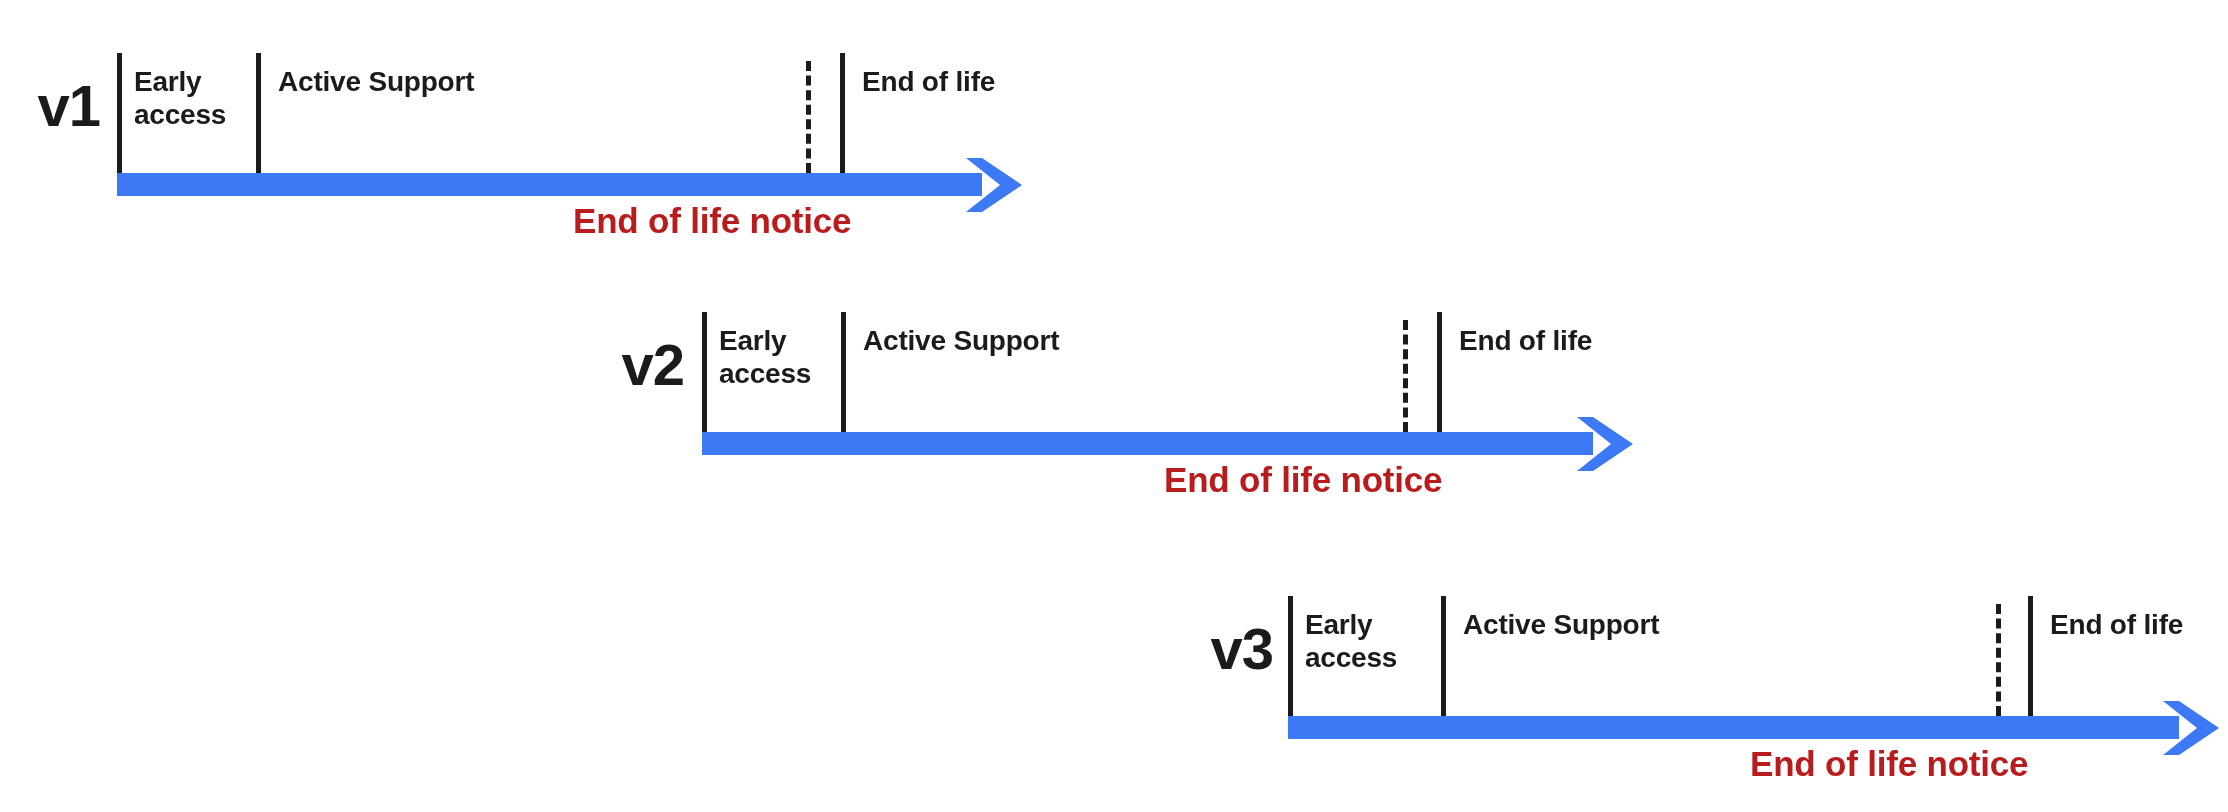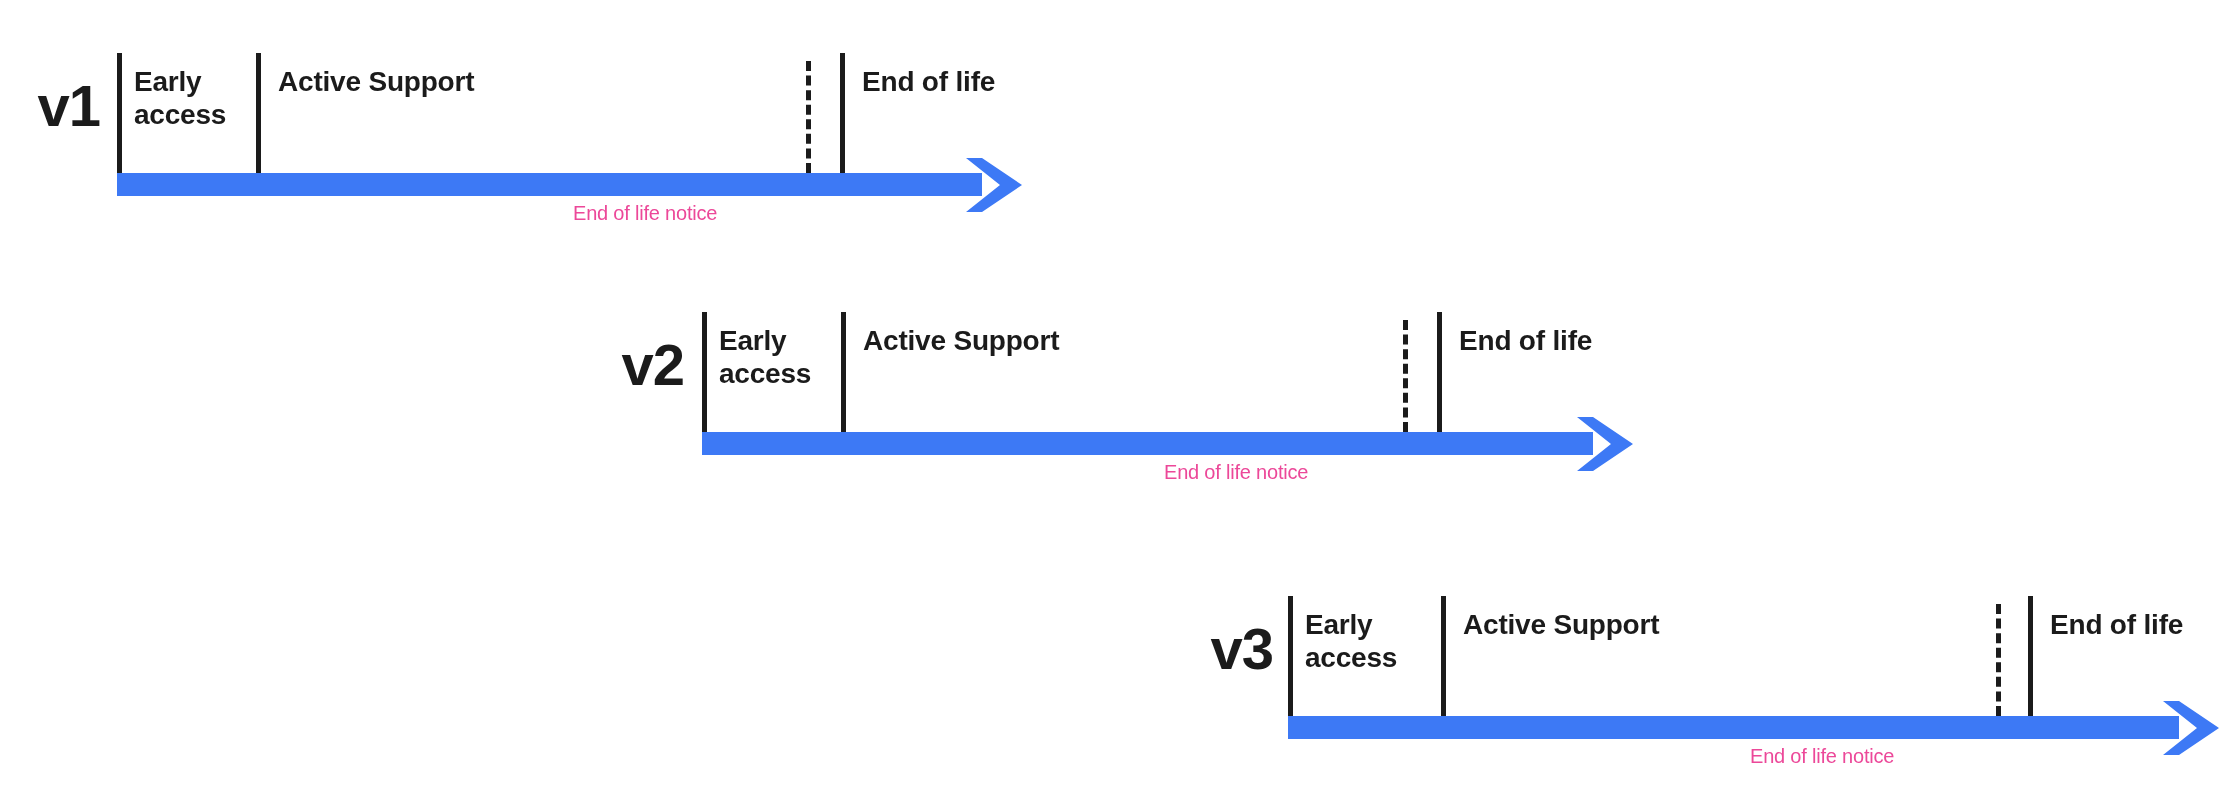--- a/index.html
+++ b/index.html
@@ -71,23 +71,23 @@
     font-weight: 700;
     color: #1b1b1b;
     line-height: 1.18;
     white-space: pre-line;
     letter-spacing: -0.2px;
   }
 
   
   .notice-label {
     position: absolute;
-    font-size: 20px;
-    font-weight: 400;
-    color: #ec4899;
+    font-size: 35px;
+    font-weight: 700;
+    color: #b91c1c;
     line-height: 1;
     white-space: nowrap;
     letter-spacing: -0.2px;
   }
 </style>
 </head>
 <body>
 
 <div id="stage">
     <div class="track" style="left: 0px; top: 0px; width: 2228px; height: 812px; margin-top: 25px;">

